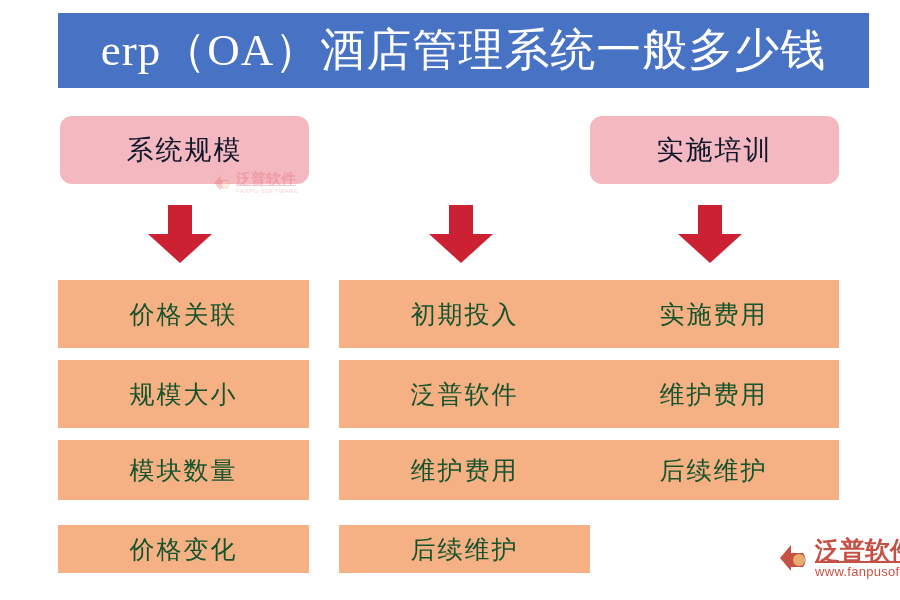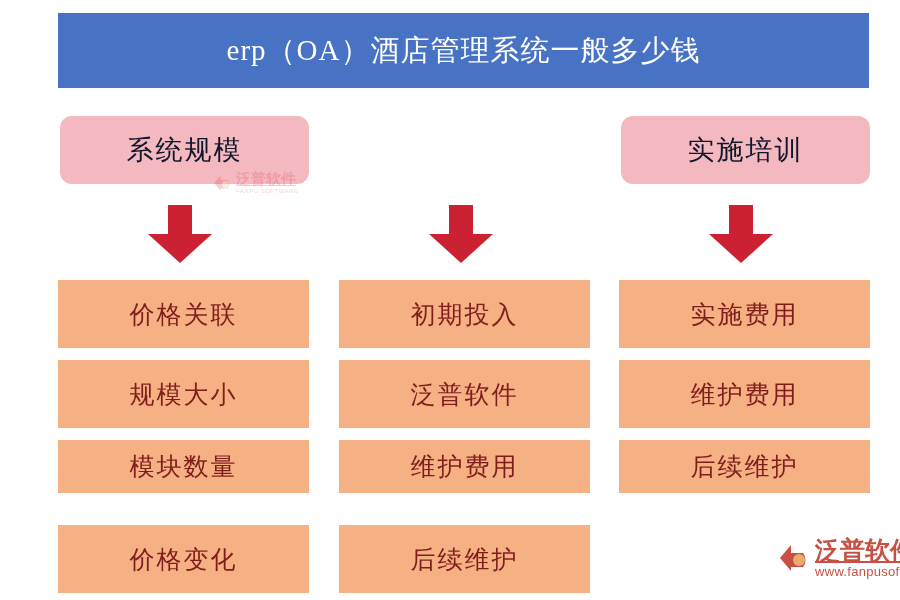--- a/index.html
+++ b/index.html
@@ -28,37 +28,37 @@
     width: 811px;
     height: 75px;
     background: #4872C4;
     display: flex;
     align-items: center;
     justify-content: center;
     box-sizing: border-box;
   }
   .title-text {
     color: #ffffff;
-    font-size: 29px;
+    font-size: 45px;
     letter-spacing: 1px;
     line-height: 1;
     white-space: nowrap;
     font-family: "Liberation Serif", "DejaVu Serif", serif;
   }
 
   
   .column {
     position: absolute;
     top: 0;
     width: 251px;
     height: 600px;
   }
   .col-0 { left: 58px; }
   .col-1 { left: 339px; }
-  .col-2 { left: 619px; }
+  .col-2 { left: 588px; }
 
   
   .pink-card {
     position: absolute;
     top: 116px;
     left: 2px;
     width: 249px;
     height: 68px;
     background: #F4B8C0;
     border-radius: 12px;
@@ -91,25 +91,25 @@
     left: 0px;
     width: 251px;
     background: #F5B183;
     display: flex;
     align-items: center;
     justify-content: center;
     box-sizing: border-box;
   }
   .ob-0 { top: 280px; height: 68px; }
   .ob-1 { top: 360px; height: 68px; }
-  .ob-2 { top: 440px; height: 53px; }
-  .ob-3 { top: 525px; height: 68px; }
+  .ob-2 { top: 440px; height: 60px; }
+  .ob-3 { top: 525px; height: 48px; }
 
   .orange-label {
-    color: #7f1d1d;
+    color: #14532d;
     font-size: 25px;
     letter-spacing: 2px;
     line-height: 1;
     white-space: nowrap;
   }
 
   
   .watermark {
     position: absolute;
     display: flex;

